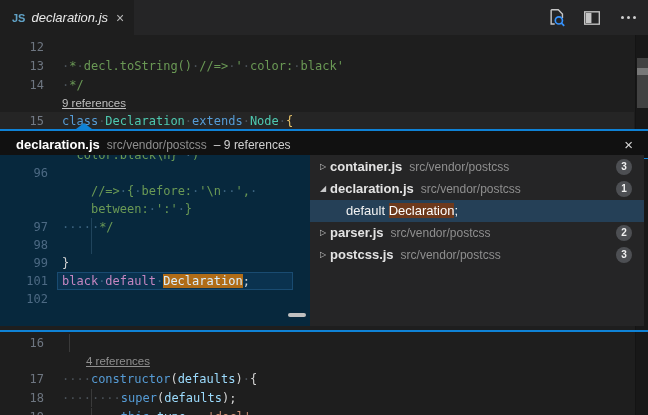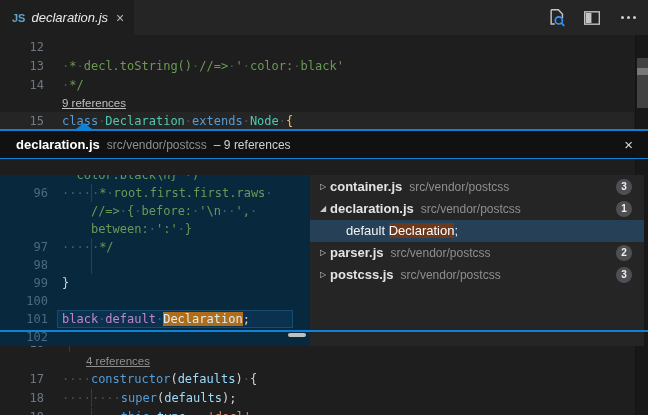--- a/index.html
+++ b/index.html
@@ -45,21 +45,21 @@
   .peek-border{position:absolute;left:0;width:648px;height:2px;background:#0f82d6;}
   #peek-border-top{top:0;}
   #peek-border-bottom{top:201px;}
   #peek-arrow{position:absolute;left:76px;top:-6px;width:0;height:0;border-left:8px solid transparent;border-right:8px solid transparent;border-bottom:6px solid #0f82d6;}
   #peek-title{position:absolute;left:0;top:2px;width:648px;height:27px;background:#111111;display:flex;align-items:center;padding:0 12px 0 16px;box-sizing:border-box;}
   #peek-title-sep{position:absolute;left:0;top:29px;width:648px;height:1px;background:#0f82d6;}
   .pt-file{font-size:13px;font-weight:bold;color:#ffffff;margin-right:7px;}
   .pt-path{font-size:12px;color:#8f8f8f;margin-right:7px;}
   .pt-meta{font-size:12px;color:#d0d0d0;}
   .pt-close{margin-left:auto;color:#d8d8d8;font-size:15px;cursor:pointer;padding-right:3px;}
-  #peek-body{position:absolute;left:0;top:46px;width:644px;height:171px;overflow:hidden;}
+  #peek-body{position:absolute;left:0;top:26px;width:644px;height:171px;overflow:hidden;}
   #peek-editor{position:absolute;left:0;top:0;width:310px;height:171px;background:#07283d;overflow:hidden;}
   #peek-editor .crow{height:18px;line-height:18px;}
   #peek-editor .crow.clip{margin-top:-9px;}
   #peek-editor .gut{width:48px;color:#4d6a84;}
   #peek-editor .seg-ws{color:#3c637f;}
   #peek-editor .seg-gd{border-color:#20445c;}
   #peek-editor .crow.cur::after{content:"";position:absolute;left:57px;right:17px;top:0;bottom:0;
      background:rgba(33,106,172,0.16);border:1px solid rgba(66,139,202,0.28);box-sizing:border-box;}
   #peek-hscroll{position:absolute;left:288px;top:158px;width:18px;height:4px;background:#c0c0c0;border-radius:2px;z-index:3;}
   #peek-results{position:absolute;left:310px;top:0;width:338px;height:171px;background:#252526;padding-top:1px;box-sizing:border-box;}
@@ -130,27 +130,26 @@
     <div id="peek-title">
       <span class="pt-file">declaration.js</span>
       <span class="pt-path">src/vendor/postcss</span>
       <span class="pt-meta">– 9 references</span>
       <span class="pt-close">×</span>
     </div>
     <div id="peek-title-sep"></div>
     <div id="peek-body">
       <div id="peek-editor" class="code-area">
           <div class="crow clip"><span class="gut"></span><span class="ctext"><span class="seg seg-sp">··</span><span class="seg seg-cmt">color:black\n}'</span><span class="seg seg-ws">·</span><span class="seg seg-cmt">)</span></span></div>
-          <div class="crow"><span class="gut">96</span><span class="ctext"><span class="seg seg-ws">····</span><span class="seg seg-gd"></span><span class="seg seg-ws">·</span><span class="seg seg-cmt">*</span><span class="seg seg-ws">·</span><span class="seg seg-cmt">root.first.first.raws</span><span class="seg seg-ws">·</span></span></div>
+          <div class="crow"><span class="gut">96</span></div>
           <div class="crow"><span class="gut"></span><span class="ctext"><span class="seg seg-sp">····</span><span class="seg seg-cmt">//=&gt;</span><span class="seg seg-ws">·</span><span class="seg seg-cmt">{</span><span class="seg seg-ws">·</span><span class="seg seg-cmt">before:</span><span class="seg seg-ws">·</span><span class="seg seg-cmt">'\n</span><span class="seg seg-ws">··</span><span class="seg seg-cmt">',</span><span class="seg seg-ws">·</span></span></div>
           <div class="crow"><span class="gut"></span><span class="ctext"><span class="seg seg-sp">····</span><span class="seg seg-cmt">between:</span><span class="seg seg-ws">·</span><span class="seg seg-cmt">':'</span><span class="seg seg-ws">·</span><span class="seg seg-cmt">}</span></span></div>
           <div class="crow"><span class="gut">97</span><span class="ctext"><span class="seg seg-ws">····</span><span class="seg seg-gd"></span><span class="seg seg-ws">·</span><span class="seg seg-cmt">*/</span></span></div>
           <div class="crow"><span class="gut">98</span><span class="ctext"><span class="seg seg-sp">····</span><span class="seg seg-gd"></span></span></div>
           <div class="crow"><span class="gut">99</span><span class="ctext"><span class="seg seg-pun">}</span></span></div>
-          <div class="crow"><span class="gut">100</span><span class="ctext"></span></div>
           <div class="crow cur"><span class="gut">101</span><span class="ctext"><span class="seg seg-kwm">black</span><span class="seg seg-ws">·</span><span class="seg seg-kwm">default</span><span class="seg seg-ws">·</span><span class="seg seg-hl">Declaration</span><span class="seg seg-pun">;</span></span></div>
           <div class="crow"><span class="gut">102</span><span class="ctext"></span></div>
         </div>
       <div id="peek-hscroll"></div>
       <div id="peek-results">
           <div class="trow">
             <span class="twisty">▷</span>
             <span class="t-file">container.js</span>
             <span class="t-path">src/vendor/postcss</span>
             <span class="t-badge">3</span>

